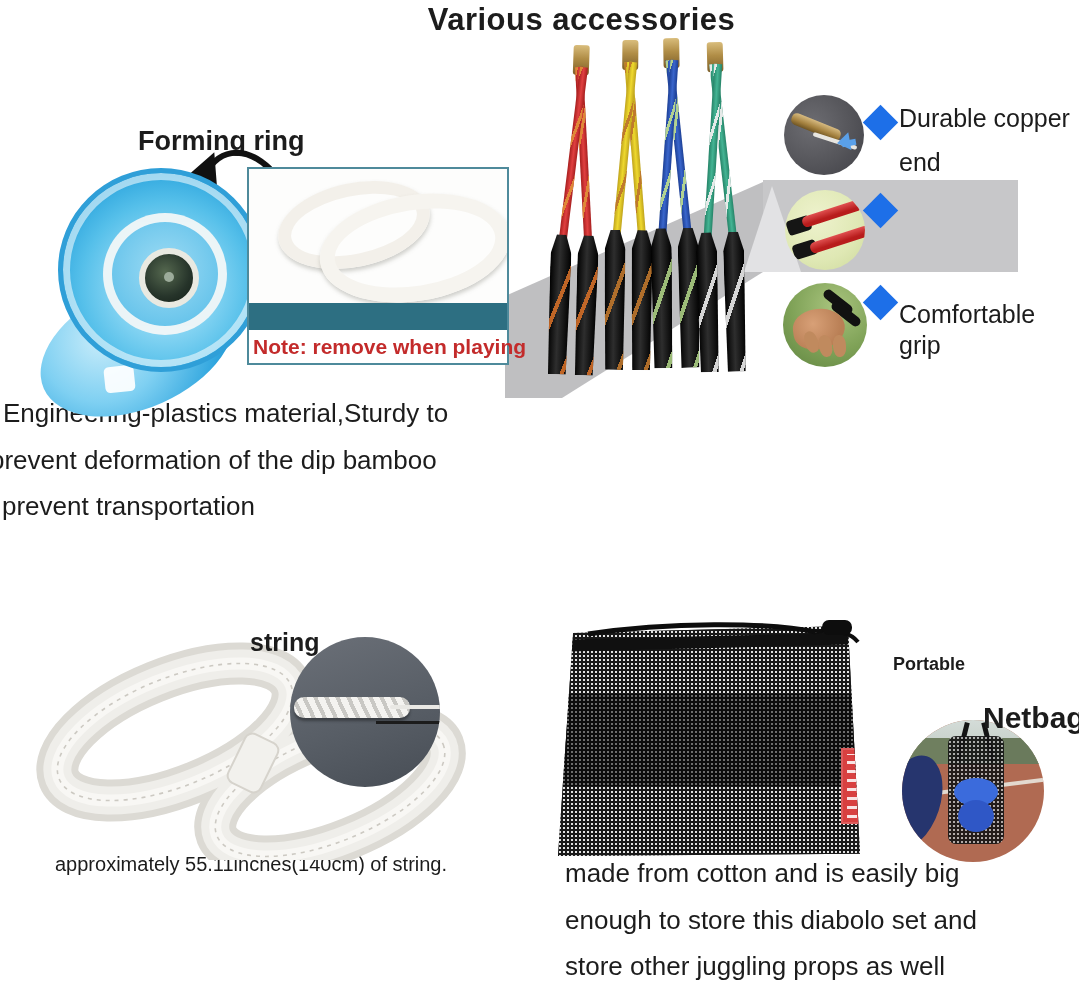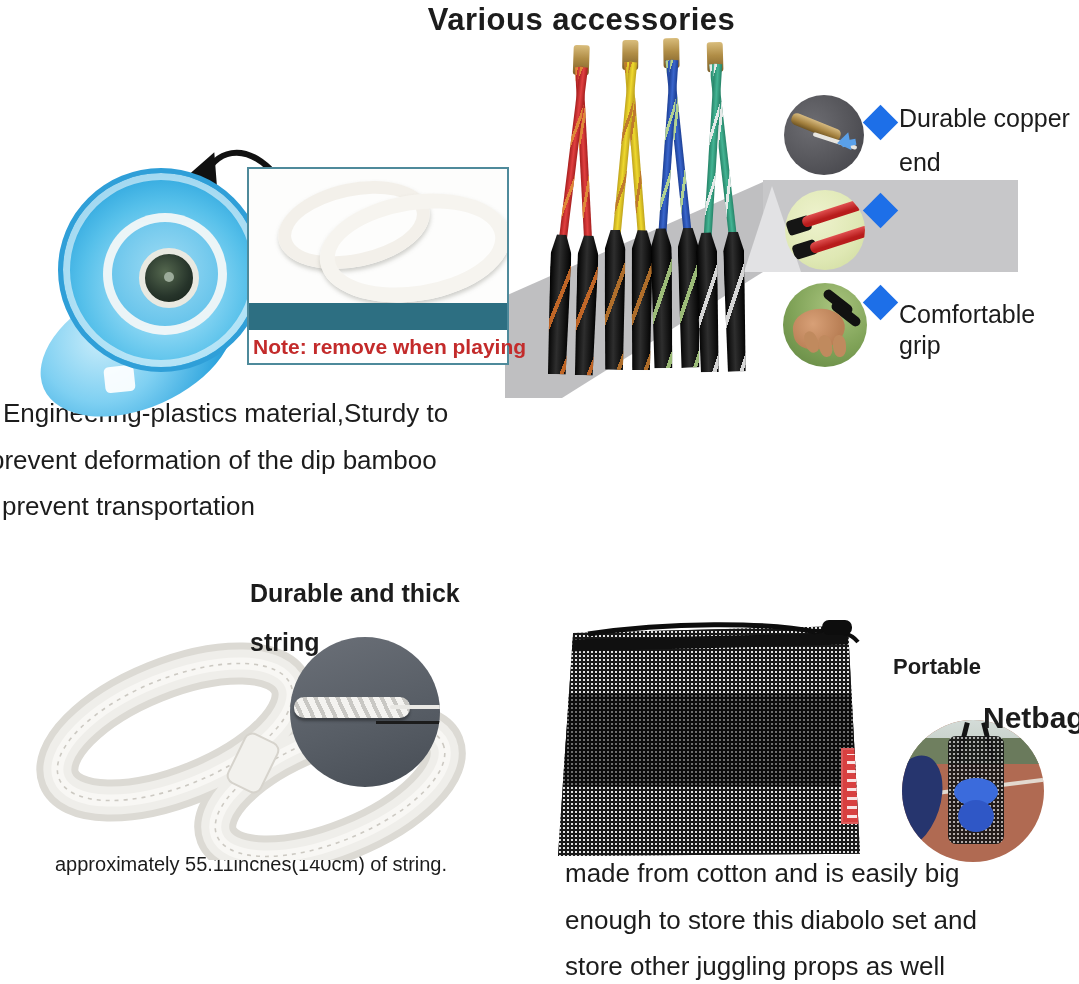--- a/index.html
+++ b/index.html
@@ -129,20 +129,21 @@
       </marker>
     </defs>
     <polygon points="505,296 763,182 763,272 562,398 505,398" fill="#bfbfc1"></polygon>
     <rect x="763" y="180" width="255" height="92" fill="#c7c7c9"></rect>
     <polygon points="772,186 801,272 744,272" fill="#e2e2e4"></polygon>
     <path d="M270,169 C244,144 216,148 203,180" fill="none" stroke="#111" stroke-width="6" marker-end="url(#ah)"></path>
   </svg>
 
   <div class="abs title">Various accessories</div>
 
+  <div class="abs section-label" style="left:138px;top:126px;font-size:27px;">Forming ring</div>
 
   <div class="abs diabolo">
     <div class="dia-body">
       <div class="dia-hl" style="left:58px;top:70px;transform:rotate(18deg);"></div>
       <div class="dia-hl" style="left:122px;top:62px;transform:rotate(10deg);"></div>
     </div>
     <div class="dia-bowl">
       <div class="dia-ring">
         <div class="dia-hub">
           <div class="dia-hub-dot"></div>
@@ -221,21 +222,20 @@
     <div class="grip-bar" style="left:46px;top:26px;"></div>
     <div class="hand-palm"></div>
     <div class="hand-finger" style="left:22px;top:48px;transform:rotate(-20deg);"></div>
     <div class="hand-finger" style="left:36px;top:52px;transform:rotate(-12deg);"></div>
     <div class="hand-finger" style="left:50px;top:52px;transform:rotate(-4deg);"></div>
   </div>
   <div class="abs diamond" style="left:868px;top:290px;"></div>
   <div class="abs callout-line" style="left:899px;top:300px;">Comfortable</div>
   <div class="abs callout-line" style="left:899px;top:331px;">grip</div>
 
-  <div class="abs section-label z-top" style="left:250px;top:579px;font-size:25px;">Durable and thick</div>
   <div class="abs section-label z-top" style="left:250px;top:628px;font-size:25px;">string</div>
 
   <svg class="abs" style="left:25px;top:632px;z-index:1;" width="455" height="228">
     <g fill="none">
       <ellipse cx="150" cy="100" rx="125" ry="54" transform="rotate(-22 150 100)" stroke="#dcdad4" stroke-width="42"></ellipse>
       <ellipse cx="305" cy="158" rx="122" ry="52" transform="rotate(-22 305 158)" stroke="#dcdad4" stroke-width="42"></ellipse>
       <ellipse cx="150" cy="100" rx="125" ry="54" transform="rotate(-22 150 100)" stroke="#efeeea" stroke-width="28"></ellipse>
       <ellipse cx="305" cy="158" rx="122" ry="52" transform="rotate(-22 305 158)" stroke="#efeeea" stroke-width="28"></ellipse>
       <ellipse cx="150" cy="100" rx="125" ry="54" transform="rotate(-22 150 100)" stroke="#f8f7f4" stroke-width="12"></ellipse>
       <ellipse cx="305" cy="158" rx="122" ry="52" transform="rotate(-22 305 158)" stroke="#f8f7f4" stroke-width="12"></ellipse>
@@ -261,21 +261,21 @@
         <div class="bag-tag-marks"></div>
       </div>
     </div>
     <svg width="302" height="30" style="position:absolute;left:0;top:0;">
       <path d="M30,16 C110,4 210,4 258,14" fill="none" stroke="#0d0d0d" stroke-width="5"></path>
       <path d="M258,14 C278,10 294,16 300,24" fill="none" stroke="#0d0d0d" stroke-width="4"></path>
     </svg>
     <div class="bag-toggle"></div>
   </div>
 
-  <div class="abs section-label" style="left:893px;top:654px;font-size:22px;">Portable</div>
+  <div class="abs section-label" style="left:893px;top:654px;font-size:18px;">Portable</div>
   <div class="abs section-label z-top" style="left:983px;top:701px;font-size:30px;">Netbag</div>
 
   <div class="abs carry-inset">
     <div class="carry-sky"></div>
     <div class="carry-trees"></div>
     <div class="carry-lane"></div>
     <div class="carry-shoulder"></div>
     <div class="carry-strap" style="left:58px;top:2px;transform:rotate(14deg);"></div>
     <div class="carry-strap" style="left:84px;top:2px;transform:rotate(-14deg);"></div>
     <div class="carry-bag"></div>

